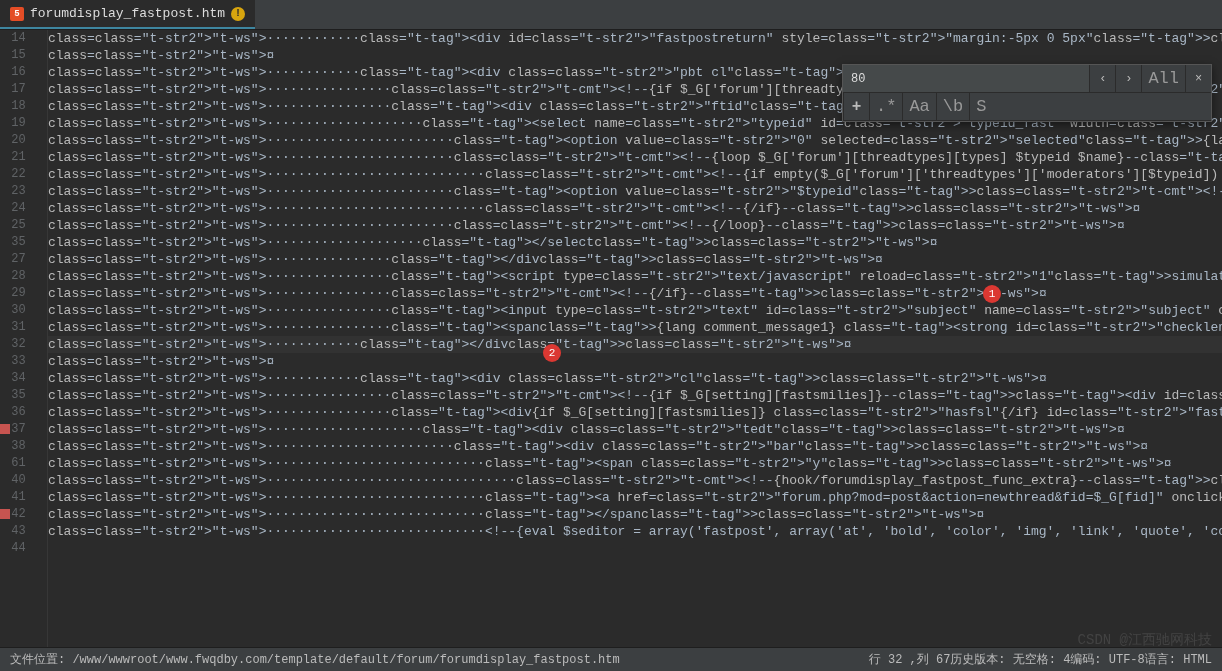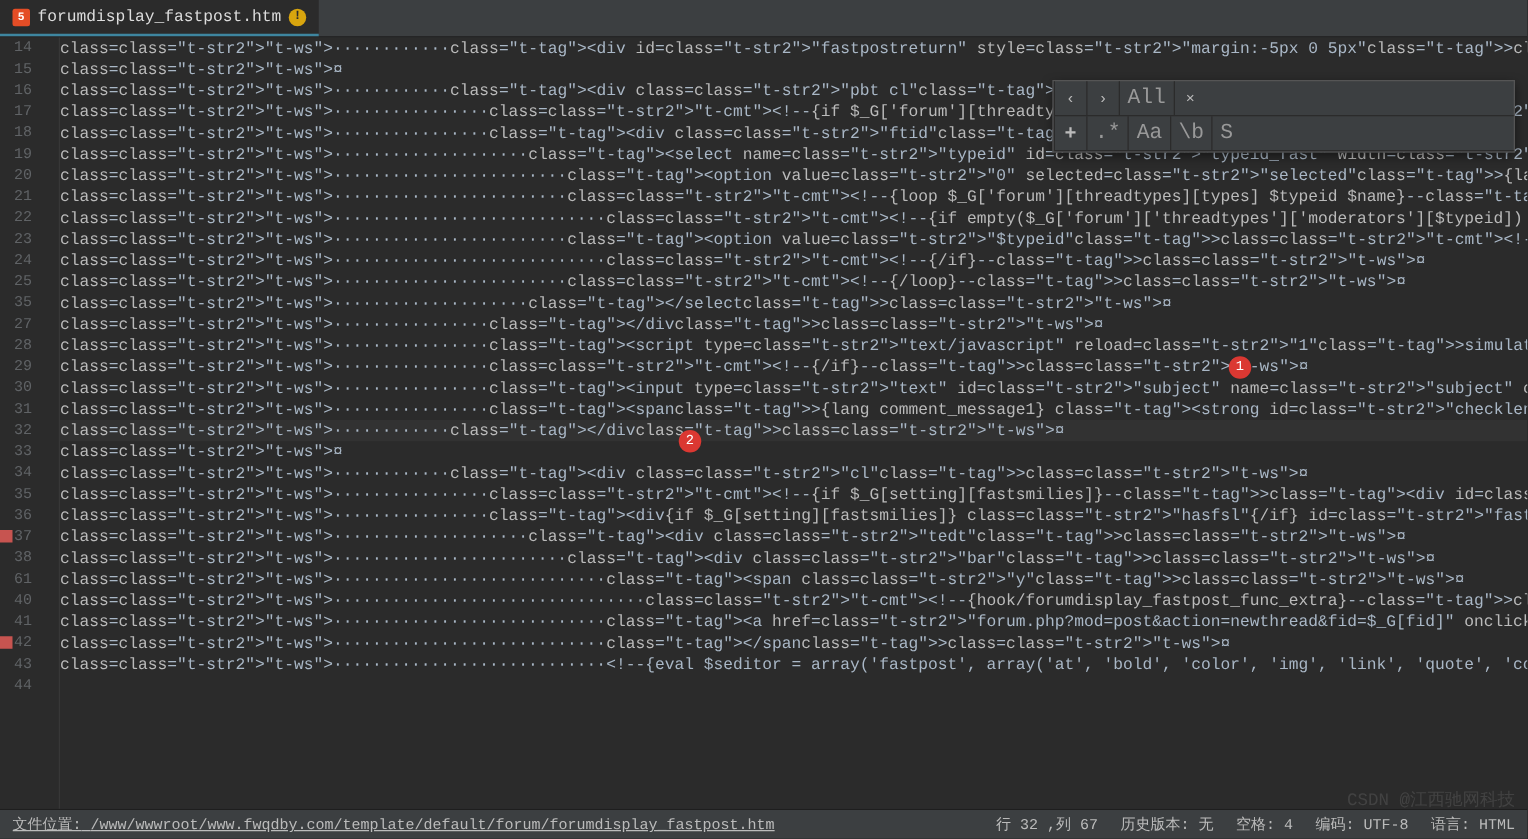--- a/index.html
+++ b/index.html
@@ -17,22 +17,22 @@
 .code { flex: 1; overflow: hidden; position: relative; }
 .code .line { height: 17px; line-height: 17px; white-space: pre; }
 .line.hl { background: #323232; }
 .line.hl::before { content: ''; position: absolute; left: -48px; width: 48px; height: 17px; background: #323232; }
 .t-attr { color: #bababa; }
 
 .marker { position: absolute; width: 18px; height: 18px; border-radius: 50%; background: #db3832; color: #fff; font-size: 11px; display: flex; align-items: center; justify-content: center; z-index: 5; }
 .err-sq { position: absolute; width: 10px; height: 10px; background: #c75450; left: -12px; }
 
 .status-bar { height: 24px; background: #3c3f41; border-top: 1px solid #1e1e1e; color: #bbb; display: flex; align-items: center; font-size: 12px; padding: 0 10px; gap: 20px; justify-content: space-between; }
-.status-left { flex: 1; overflow: hidden; text-overflow: ellipsis; white-space: nowrap; text-decoration: underline; }
-.status-right { display: flex; gap: 18px; align-items: center; }
+.status-left { flex: 1; overflow: hidden; text-overflow: ellipsis; white-space: nowrap; }
+.status-right { display: flex; align-items: center; }
 .watermark { position: absolute; right: 10px; bottom: 22px; color: rgba(200,200,200,0.15); font-size: 14px; pointer-events: none; }
 
 .find-panel { position: absolute; top: 34px; right: 10px; width: 370px; background: #3c3f41; border: 1px solid #555; box-shadow: 0 3px 8px rgba(0,0,0,.5); z-index: 10; font-size: 12px; }
 .find-row { display: flex; align-items: center; height: 28px; border-bottom: 1px solid #2b2b2b; }
 .find-input { flex: 1; height: 100%; background: #45494a; border: none; color: #ddd; padding: 0 8px; font-family: inherit; font-size: 12px; outline: none; }
 .find-btn { width: 26px; height: 100%; display: flex; align-items: center; justify-content: center; color: #bbb; cursor: pointer; border-left: 1px solid #2b2b2b; }
 .find-opt { padding: 0 6px; height: 100%; display: flex; align-items: center; color: #999; border-left: 1px solid #2b2b2b; font-size: 17px; }
 .find-count { padding: 0 10px; color: #999; flex: 1; }
 </style>
 </head>
@@ -112,20 +112,21 @@
       <div class="line"><span <span="" class="t-attr">class</span>=<span <span="" class="t-attr">class</span>="t-str2"&gt;"t-ws"&gt;························<span <span="" class="t-attr">class</span>="t-tag"&gt;&lt;div <span class="t-attr">class</span>=<span <span="" class="t-attr">class</span>="t-str2"&gt;"bar"<span <span="" class="t-attr">class</span>="t-tag"&gt;&gt;<span <span="" class="t-attr">class</span>=<span <span="" class="t-attr">class</span>="t-str2"&gt;"t-ws"&gt;¤</div>
       <div class="line"><span <span="" class="t-attr">class</span>=<span <span="" class="t-attr">class</span>="t-str2"&gt;"t-ws"&gt;····························<span <span="" class="t-attr">class</span>="t-tag"&gt;&lt;span <span class="t-attr">class</span>=<span <span="" class="t-attr">class</span>="t-str2"&gt;"y"<span <span="" class="t-attr">class</span>="t-tag"&gt;&gt;<span <span="" class="t-attr">class</span>=<span <span="" class="t-attr">class</span>="t-str2"&gt;"t-ws"&gt;¤</div>
       <div class="line"><span <span="" class="t-attr">class</span>=<span <span="" class="t-attr">class</span>="t-str2"&gt;"t-ws"&gt;································<span <span="" class="t-attr">class</span>=<span <span="" class="t-attr">class</span>="t-str2"&gt;"t-cmt"&gt;&lt;!--<span class="t-attr">{hook/forumdisplay_fastpost_func_extra}</span>--<span <span="" class="t-attr">class</span>="t-tag"&gt;&gt;<span <span="" class="t-attr">class</span>=="t-str2"&gt;"t-ws"&gt;¤</div>
       <div class="line"><span <span="" class="t-attr">class</span>=<span <span="" class="t-attr">class</span>="t-str2"&gt;"t-ws"&gt;····························<span <span="" class="t-attr">class</span>="t-tag"&gt;&lt;a <span class="t-attr">href</span>=<span <span="" class="t-attr">class</span>="t-str2"&gt;"forum.php?mod=post&amp;action=newthread&amp;fid=$_G[fid]" <span class="t-attr">onclick</span>=="t-str2"&gt;"switchAdvanceMode(this.href);doane(event);"="t-tag"&gt;&gt;="t-tag"&gt;&lt;/a="t-tag"&gt;&gt;=="t-str2"&gt;"t-ws"&gt;¤</div>
       <div class="line"><span <span="" class="t-attr">class</span>=<span <span="" class="t-attr">class</span>="t-str2"&gt;"t-ws"&gt;····························<span <span="" class="t-attr">class</span>="t-tag"&gt;&lt;/span<span <span="" class="t-attr">class</span>="t-tag"&gt;&gt;<span <span="" class="t-attr">class</span>=<span <span="" class="t-attr">class</span>="t-str2"&gt;"t-ws"&gt;¤</div>
       <div class="line"><span <span="" class="t-attr">class</span>=<span <span="" class="t-attr">class</span>="t-str2"&gt;"t-ws"&gt;····························&lt;!--{eval $seditor = array('fastpost', array('at', 'bold', 'color', 'img', 'link', 'quote', 'code', 'smilies'), $allowfastpost ? 1 : 0, $allowpostattach &amp;&amp; $allowfastpost ? '="t-tag"&gt;&lt;span =="t-str2"&gt;"pipe z"="t-tag"&gt;&gt;|="t-tag"&gt;&lt;/span="t-tag"&gt;&gt;="t-tag"&gt;&lt;span id</div>
     </div>
 
   <div class="find-panel">
     <div class="find-row">
+      <input class="find-input" value="80" style="">
       <div class="find-btn">‹</div>
       <div class="find-btn">›</div>
       <div class="find-opt">All</div>
       <div class="find-btn">×</div>
     </div>
     <div class="find-row">
       <div class="find-btn" style="font-size:16px;font-weight:bold;">+</div>
       <div class="find-opt">.*</div>
       <div class="find-opt">Aa</div>
       <div class="find-opt">\b</div>

